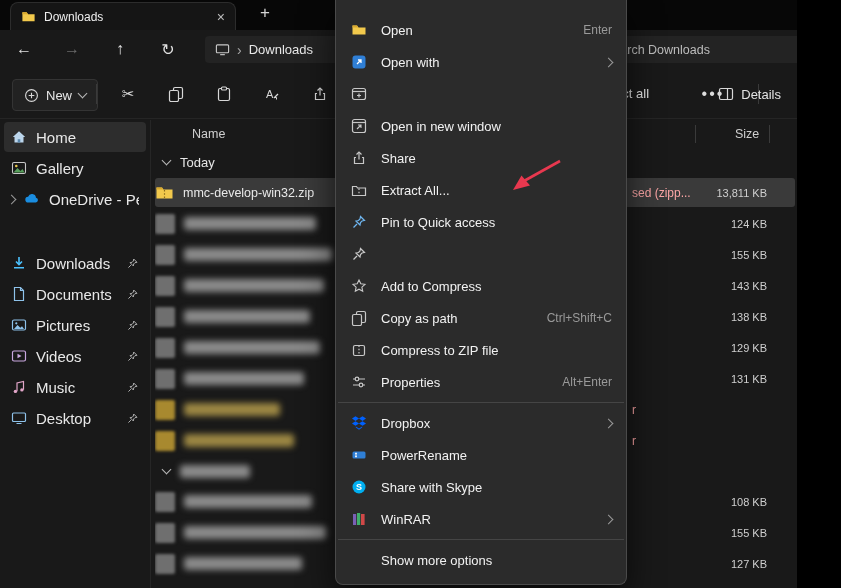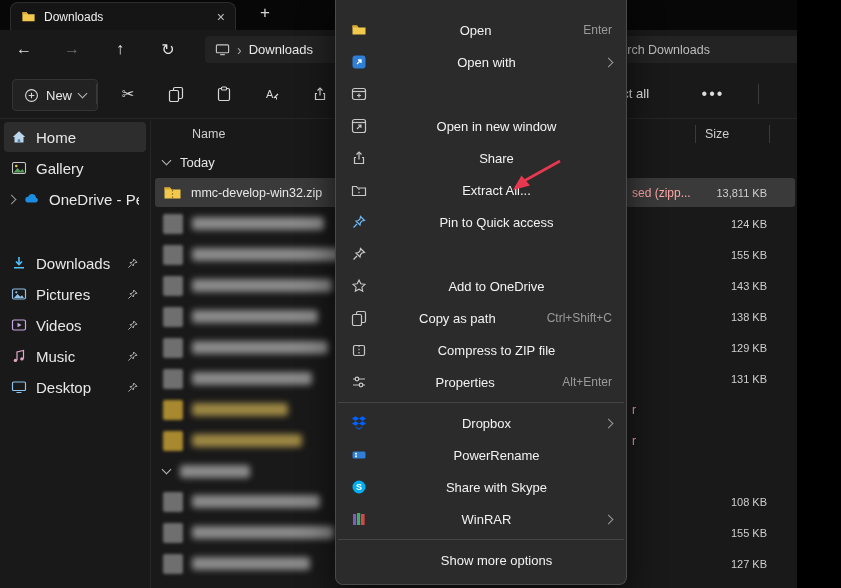--- a/index.html
+++ b/index.html
@@ -49,37 +49,37 @@
   
   .chev{display:inline-block;width:6px;height:6px;border-right:1.4px solid #b9b9b9;
     border-bottom:1.4px solid #b9b9b9;flex:none;}
   .chev.down{transform:rotate(45deg);margin-top:-3px;}
   .chev.right{transform:rotate(-45deg);}
   .chev.gray{border-color:#9a9a9a;}
   
   .filearea{position:absolute;left:155px;right:0;top:120px;bottom:0;overflow:hidden;}
   .col-header{position:relative;height:28px;display:flex;align-items:center;color:#cfcfcf;font-size:12.5px;}
   .col-name{padding-left:37px;text-align:center;}
-  .col-size{position:absolute;left:550px;}
+  .col-size{position:absolute;left:580px;}
   .col-line{position:absolute;top:5px;width:1px;height:18px;background:#3a3a3a;}
   .group-header{height:28px;margin-bottom:2px;display:flex;align-items:center;gap:10px;
     padding-left:8px;color:#e6e6e6;cursor:pointer;}
   .file-row{position:relative;height:29px;margin:0 2px 2px 0;border-radius:3px;display:flex;
-    align-items:center;gap:9px;padding-left:8px;cursor:pointer;}
+    align-items:center;gap:9px;cursor:pointer;}
   .file-row.selected{background:#3a3a3a;}
   .file-name{font-size:12.5px;white-space:nowrap;}
   .cell-type{position:absolute;left:477px;color:#fca5a5;font-size:12px;white-space:nowrap;}
   .cell-size{position:absolute;left:536px;width:76px;text-align:right;color:#cfcfcf;font-size:11px;}
   .blur-name{height:13px;border-radius:3px;background:#8a8a8a;filter:blur(3px);}
   .thumb{width:20px;height:20px;border-radius:2px;background:#6f6f6f;filter:blur(1.5px);flex:none;}
   .thumb.folder{background:#a8892f;}
   
   .context-menu{position:absolute;left:335px;top:0;width:292px;box-sizing:border-box;
     background:#2b2b2b;border:1px solid #4a4a4a;border-top:none;border-radius:0 0 8px 8px;
-    padding:14px 0 8px;box-shadow:0 14px 34px rgba(0,0,0,.65);z-index:10;text-align:center;}
+    padding:14px 0 8px;box-shadow:0 14px 34px rgba(0,0,0,.65);z-index:10;}
   .menu-item{height:32px;display:flex;align-items:center;gap:13px;padding:0 14px;cursor:pointer;}
   .mi-icon{width:18px;height:16px;display:flex;align-items:center;justify-content:center;flex:none;}
   .mi-label{flex:1;font-size:13px;color:#f2f2f2;white-space:nowrap;}
   .mi-shortcut{color:#9a9a9a;font-size:12px;}
   .menu-sep{height:1px;background:#454545;margin:4px 2px;}
   
   .arrow-overlay{position:absolute;inset:0;pointer-events:none;z-index:20;}
   svg{display:block;}
 </style>
 </head>
@@ -168,20 +168,27 @@
             <path d="M5.5 4.5L8 2l2.5 2.5" stroke="#d8d8d8" stroke-width="1.2" fill="none"></path>
             <path d="M5 7.5H3.5v6h9v-6H11" stroke="#d8d8d8" stroke-width="1.2" fill="none"></path>
           </svg>
       </div>
     </div>
     <span class="extract-label">Extract all</span>
     <div class="more-btn">
         <span>•••</span>
       </div>
     <div class="vsep" style="left:758px"></div>
+    <div class="details-btn">
+      <svg width="16" height="16" viewBox="0 0 16 16">
+          <rect x="1.5" y="2.5" width="13" height="11" rx="1.5" fill="none" stroke="#d8d8d8" stroke-width="1.2"></rect>
+          <path d="M9.5 2.5v11" stroke="#d8d8d8" stroke-width="1.2"></path>
+        </svg>
+      <span>Details</span>
+    </div>
   </div>
   <div class="toolbar-underline"></div>
 
   <div class="sidebar">
     <div class="side-item selected">
       <svg width="16" height="16" viewBox="0 0 16 16">
           <path d="M8 2.2L14.2 8h-1.7v5.6H3.5V8H1.8z" fill="#bcd6ec"></path>
           <path d="M6.7 13.6v-3.4h2.6v3.4z" fill="#5a88ad"></path>
         </svg>
       <span class="lbl">Home</span>
@@ -202,20 +209,31 @@
       <span class="lbl">OneDrive - Pers</span>
     </div>
     <div class="side-spacer"></div>
     <div class="side-item">
       <svg width="16" height="16" viewBox="0 0 16 16">
           <path d="M8 2v7" stroke="#4cc2ff" stroke-width="1.6" fill="none"></path>
           <path d="M5 6.5L8 9.5l3-3" stroke="#4cc2ff" stroke-width="1.6" fill="none"></path>
           <path d="M3 12.7h10" stroke="#4cc2ff" stroke-width="1.6"></path>
         </svg>
       <span class="lbl">Downloads</span>
+      <svg width="13" height="13" viewBox="0 0 16 16">
+          <path d="M9.5 2.5l4 4-2.5.5-1.5 1.5-.5 2.5-4-4 2.5-.5 1.5-1.5z" fill="none" stroke="#b5b5b5" stroke-width="1.2"></path>
+          <path d="M6 10l-3 3" stroke="#b5b5b5" stroke-width="1.2"></path>
+        </svg>
+    </div>
+    <div class="side-item">
+      <svg width="16" height="16" viewBox="0 0 16 16">
+          <path d="M3.5 1.5h6l3 3v10h-9z" fill="none" stroke="#8ec2ea" stroke-width="1.2"></path>
+          <path d="M9.5 1.5v3h3" fill="none" stroke="#8ec2ea" stroke-width="1.2"></path>
+        </svg>
+      <span class="lbl">Documents</span>
       <svg width="13" height="13" viewBox="0 0 16 16">
           <path d="M9.5 2.5l4 4-2.5.5-1.5 1.5-.5 2.5-4-4 2.5-.5 1.5-1.5z" fill="none" stroke="#b5b5b5" stroke-width="1.2"></path>
           <path d="M6 10l-3 3" stroke="#b5b5b5" stroke-width="1.2"></path>
         </svg>
     </div>
     <div class="side-item">
       <svg width="16" height="16" viewBox="0 0 16 16">
           <rect x="1.5" y="3" width="13" height="10" rx="1.5" fill="none" stroke="#8ec2ea" stroke-width="1.2"></rect>
           <circle cx="5.3" cy="6.3" r="1.1" fill="#8ec2ea"></circle>
           <path d="M3 12l3.5-4 2.8 2.8 1.7-1.6 2 2.8z" fill="#8ec2ea"></path>
@@ -425,21 +443,21 @@
             <path d="M6 10l-3.5 3.5" stroke="#c8c8c8" stroke-width="1.2"></path>
           </svg>
         </span>
     </div>
     <div class="menu-item">
       <span class="mi-icon">
           <svg width="16" height="16" viewBox="0 0 16 16">
             <path d="M8 2l1.8 3.8 4.2.5-3.1 2.9.8 4.1L8 11.2 4.3 13.3l.8-4.1L2 6.3l4.2-.5z" fill="none" stroke="#c8c8c8" stroke-width="1.1"></path>
           </svg>
         </span>
-      <span class="mi-label">Add to OneDrive</span>
+      <span class="mi-label">Add to Compress</span>
     </div>
     <div class="menu-item">
       <span class="mi-icon">
           <svg width="16" height="16" viewBox="0 0 16 16">
             <rect x="5.5" y="1.5" width="9" height="11" rx="1.5" fill="none" stroke="#c8c8c8" stroke-width="1.2"></rect>
             <rect x="1.5" y="4.5" width="9" height="11" rx="1.5" fill="#2b2b2b" stroke="#c8c8c8" stroke-width="1.2"></rect>
           </svg>
         </span>
       <span class="mi-label">Copy as path</span>
       <span class="mi-shortcut">Ctrl+Shift+C</span>

